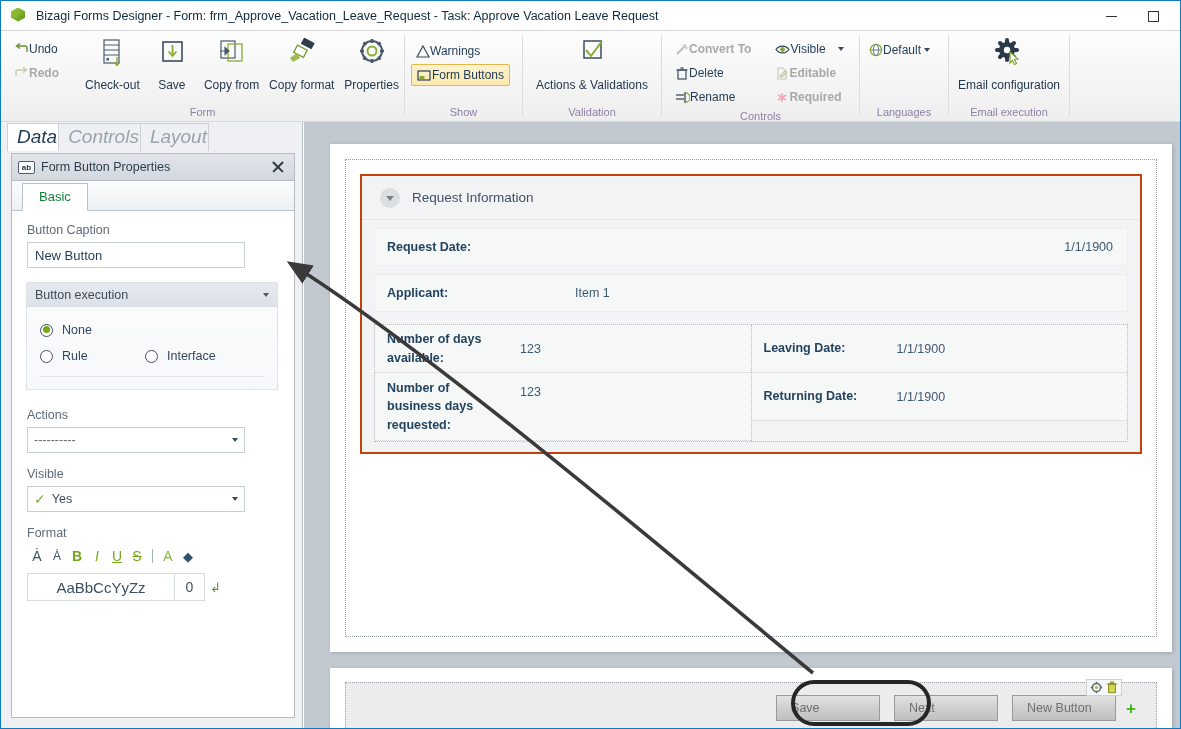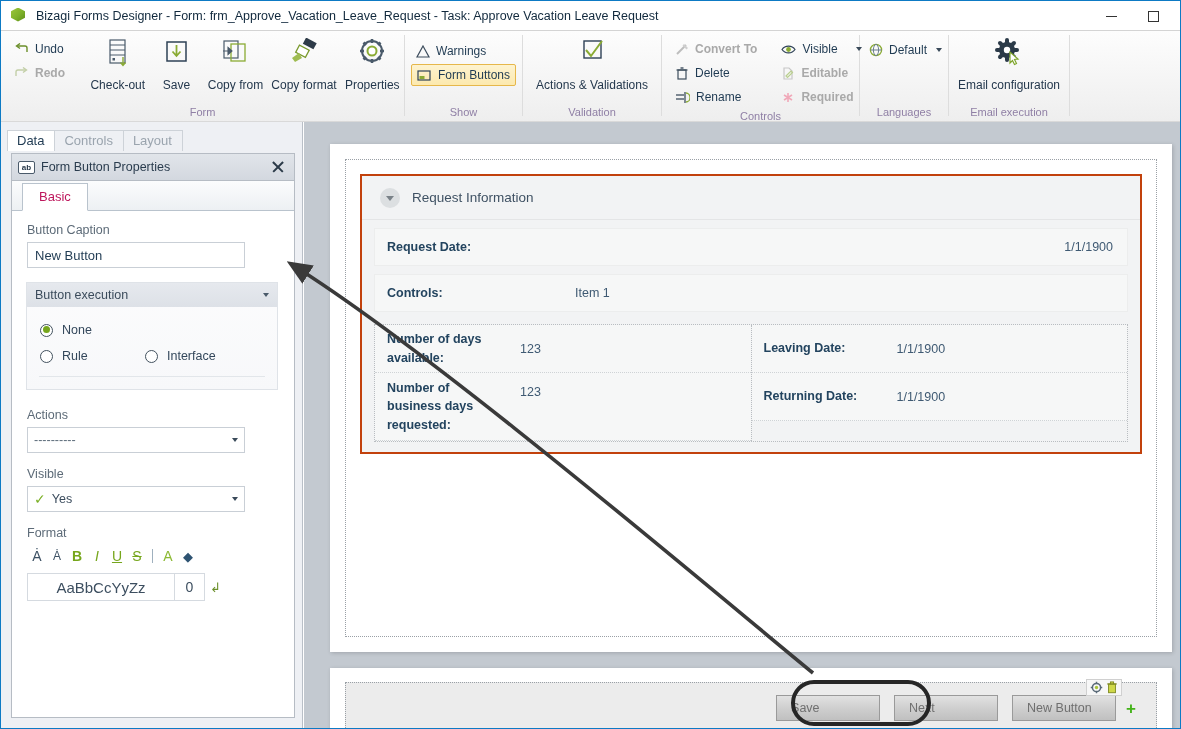--- a/index.html
+++ b/index.html
@@ -42,21 +42,21 @@
     display:flex;
   }
   .rgroup { position:relative; height:91px; display:flex; flex-direction:column; }
   .rgroup-body { flex:1; display:flex; align-items:flex-start; padding-top:5px; }
   .rgroup-label {
     height:18px; line-height:16px; text-align:center; font-size:11px; color:#8f7fa5;
   }
   .rsep { width:1px; background:#dddddd; margin:4px 0 6px 0; height:81px; }
 
   .small-cmd {
-    display:flex; align-items:center; gap:6px; height:22px; padding:0 5px;
+    display:flex; align-items:center; height:22px; padding:0 5px;
     font-size:12px; white-space:nowrap;
   }
   .small-cmd.dim { color:#a9a9a9;font-weight:bold; }
   .big-cmd {
     width:auto; min-width:54px; padding:0 7px; display:flex; flex-direction:column;
     align-items:center; justify-content:flex-start; font-size:12px; color:#24384d;
   }
   .big-cmd .glyph { height:40px; display:flex; align-items:center; justify-content:center; }
   .big-cmd .cap { margin-top:2px; white-space:nowrap; }
 
@@ -68,22 +68,22 @@
   .caret { width:0;height:0;border-left:3.5px solid transparent;border-right:3.5px solid transparent;
            border-top:4px solid #3a4a5a; margin-left:3px; }
 
   
   .leftpanel {
     position:absolute; left:0; top:121px; width:302px; height:606px;
     background:#eef0f4; border-right:1px solid #b9bfc7;
   }
   .tabs-row { position:absolute; left:6px; top:7px; display:flex; align-items:flex-end; height:22px; }
   .ptab {
-    padding:2px 10px 3px 9px; font-size:13px; color:#9aa4ae; background:#eef0f4;
-    border:1px solid #cdd2d8; border-bottom:none; margin-right:-1px;
+    padding:2px 1px 3px 9px; font-size:19px; color:#9aa4ae; background:#eef0f4;
+    border:1px solid #cdd2d8; border-bottom:none; margin-right:-1px;font-style:italic;
   }
   .ptab.active { color:#1f3a52; background:#ffffff; border-color:#cdd2d8; }
 
   .propcard {
     position:absolute; left:10px; top:31px; width:284px; height:565px;
     background:#ffffff; border:1px solid #b6bcc4;
   }
   .prophead {
     height:27px; background:linear-gradient(180deg,#e1e5ea 0%,#d3d8df 100%);
     display:flex; align-items:center; padding:0 6px; border-bottom:1px solid #b6bcc4;
@@ -98,21 +98,21 @@
   .prop-close::before,.prop-close::after{
     content:"";position:absolute;left:3px;top:9px;width:14px;height:1.6px;background:#2b3a48;
   }
   .prop-close::before{transform:rotate(45deg);} .prop-close::after{transform:rotate(-45deg);}
 
   .basic-tabstrip {
     height:30px; background:linear-gradient(180deg,#fbfcfd 0%,#edf0f3 100%);
     border-bottom:1px solid #b9c3cd; display:flex; align-items:flex-end; padding-left:10px;
   }
   .basic-tab {
-    padding:5px 16px 6px 16px; font-size:13px; color:#be185d;
+    padding:5px 16px 6px 16px; font-size:13px; color:#15803d;
     background:#ffffff; border:1px solid #b9c3cd; border-bottom:1px solid #ffffff;
     position:relative; top:1px;
   }
 
   .pbody { padding:12px 15px 16px 15px; }
   .flabel { font-size:12.5px; color:#5d6b78; margin-bottom:5px; }
   .ftext {
     width:218px; height:26px; border:1px solid #c9cfd6; background:#fff;
     display:flex; align-items:center; padding:0 7px; font-size:13px; color:#1f3a52;
   }
@@ -587,21 +587,21 @@
               </span>
             <span class="section-title">Request Information</span>
           </div>
 
           <div class="field-row">
             <span class="field-lbl">Request Date:</span>
             <span class="field-val right">1/1/1900</span>
           </div>
 
           <div class="field-row">
-            <span class="field-lbl">Controls:</span>
+            <span class="field-lbl">Applicant:</span>
             <span class="field-val">Item 1</span>
           </div>
 
           <div class="two-col">
             <div class="col left">
               <div class="cell">
                 <span class="lbl">Number of days available:</span>
                 <span class="val" style="left:145px">123</span>
               </div>
               <div class="cell tall">

